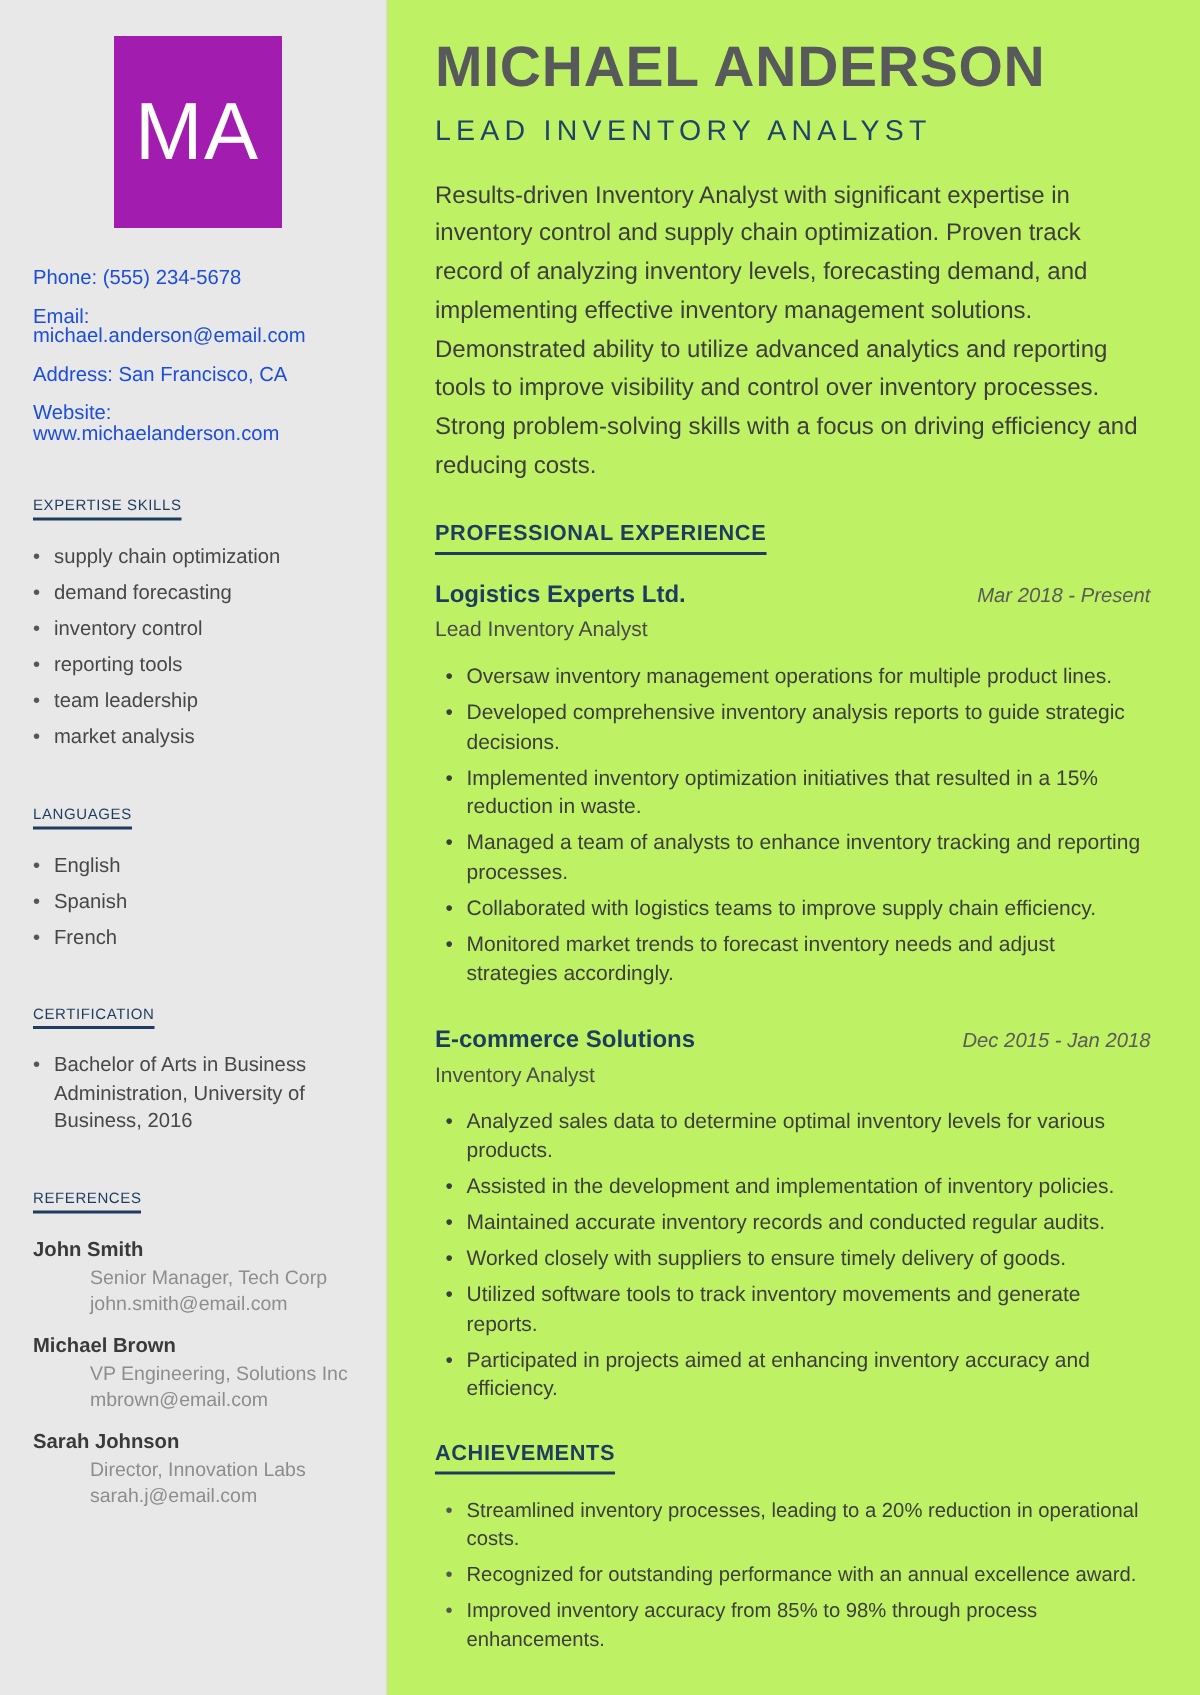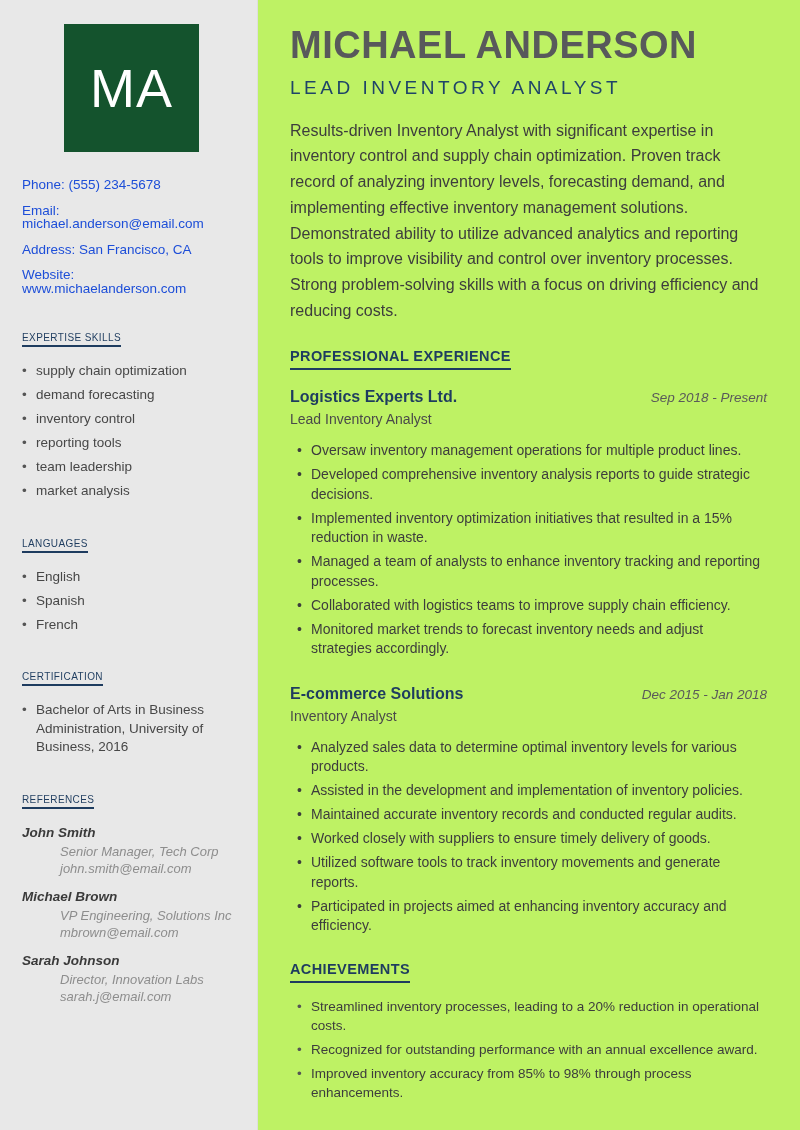--- a/index.html
+++ b/index.html
@@ -13,22 +13,22 @@
   .page { display: flex; width: 800px; height: 1130px; overflow: hidden; }
 
   
   .sidebar {
     width: 258px; min-width: 258px; height: 100%;
     background: #e8e8e8;
     border-right: 1px solid #dedede;
     padding: 24px 16px 20px 22px;
   }
   .avatar {
-    width: 135px; height: 128px;
-    background: #14532d;
+    width: 112px; height: 128px;
+    background: #a21caf;
     margin: 0 auto;
     display: flex; align-items: center; justify-content: center;
   }
   .avatar-initials {
     color: #ffffff; font-size: 54px; letter-spacing: 1px; line-height: 1;
   }
   .contact { margin-top: 26px; }
   .contact-line { font-size: 13.5px; color: #1d4ed8; line-height: 13.5px; margin-bottom: 12px; }
 
   .side-section { margin-top: 32px; }
@@ -37,21 +37,21 @@
     font-size: 10px; font-weight: normal; color: #1e3c5f;
     letter-spacing: 0.4px;
     border-bottom: 2px solid #1e3c5f; padding-bottom: 2px;
     margin: 0;
   }
   .side-list { list-style: none; margin: 15px 0 0 0; padding: 0; }
   .side-list li { display: flex; font-size: 13.5px; color: #474747; line-height: 18.5px; margin-bottom: 5.5px; }
   .side-list .dot { width: 14px; min-width: 14px; color: #555; }
   .side-list .li-text { max-width: 180px; }
 
-  .refs { margin-top: 15px; font-style: italic; }
+  .refs { margin-top: 15px; }
   .ref { margin-bottom: 10px; }
   .ref-name { font-size: 13.5px; font-weight: bold; color: #3a3a3a; margin-bottom: 2px; line-height: 17px; }
   .ref-role, .ref-email { font-size: 13px; color: #8d8d8d; line-height: 17.5px; margin-left: 38px; }
 
   
   .main { flex: 1; padding: 24px 33px 0 32px; background: #bef264; }
   .name {
     margin: 0; font-size: 38px; font-weight: bold; color: #58595b;
     line-height: 1.15; letter-spacing: 0.5px;
   }
@@ -204,21 +204,21 @@
     <h1 class="name">MICHAEL ANDERSON</h1>
     <div class="headline">LEAD INVENTORY ANALYST</div>
     <p class="summary">Results-driven Inventory Analyst with significant expertise in inventory control and supply chain optimization. Proven track record of analyzing inventory levels, forecasting demand, and implementing effective inventory management solutions. Demonstrated ability to utilize advanced analytics and reporting tools to improve visibility and control over inventory processes. Strong problem-solving skills with a focus on driving efficiency and reducing costs.</p>
 
     <section class="section">
       <h2 class="main-heading">PROFESSIONAL EXPERIENCE</h2>
 
       <div class="job">
         <div class="job-header">
           <span class="company">Logistics Experts Ltd.</span>
-          <span class="dates">Sep 2018 - Present</span>
+          <span class="dates">Mar 2018 - Present</span>
         </div>
         <div class="role">Lead Inventory Analyst</div>
         <ul class="bullets">
 
             <li>
               <span class="dot">•</span>
               <span>Oversaw inventory management operations for multiple product lines.</span>
             </li>
 
             <li>

